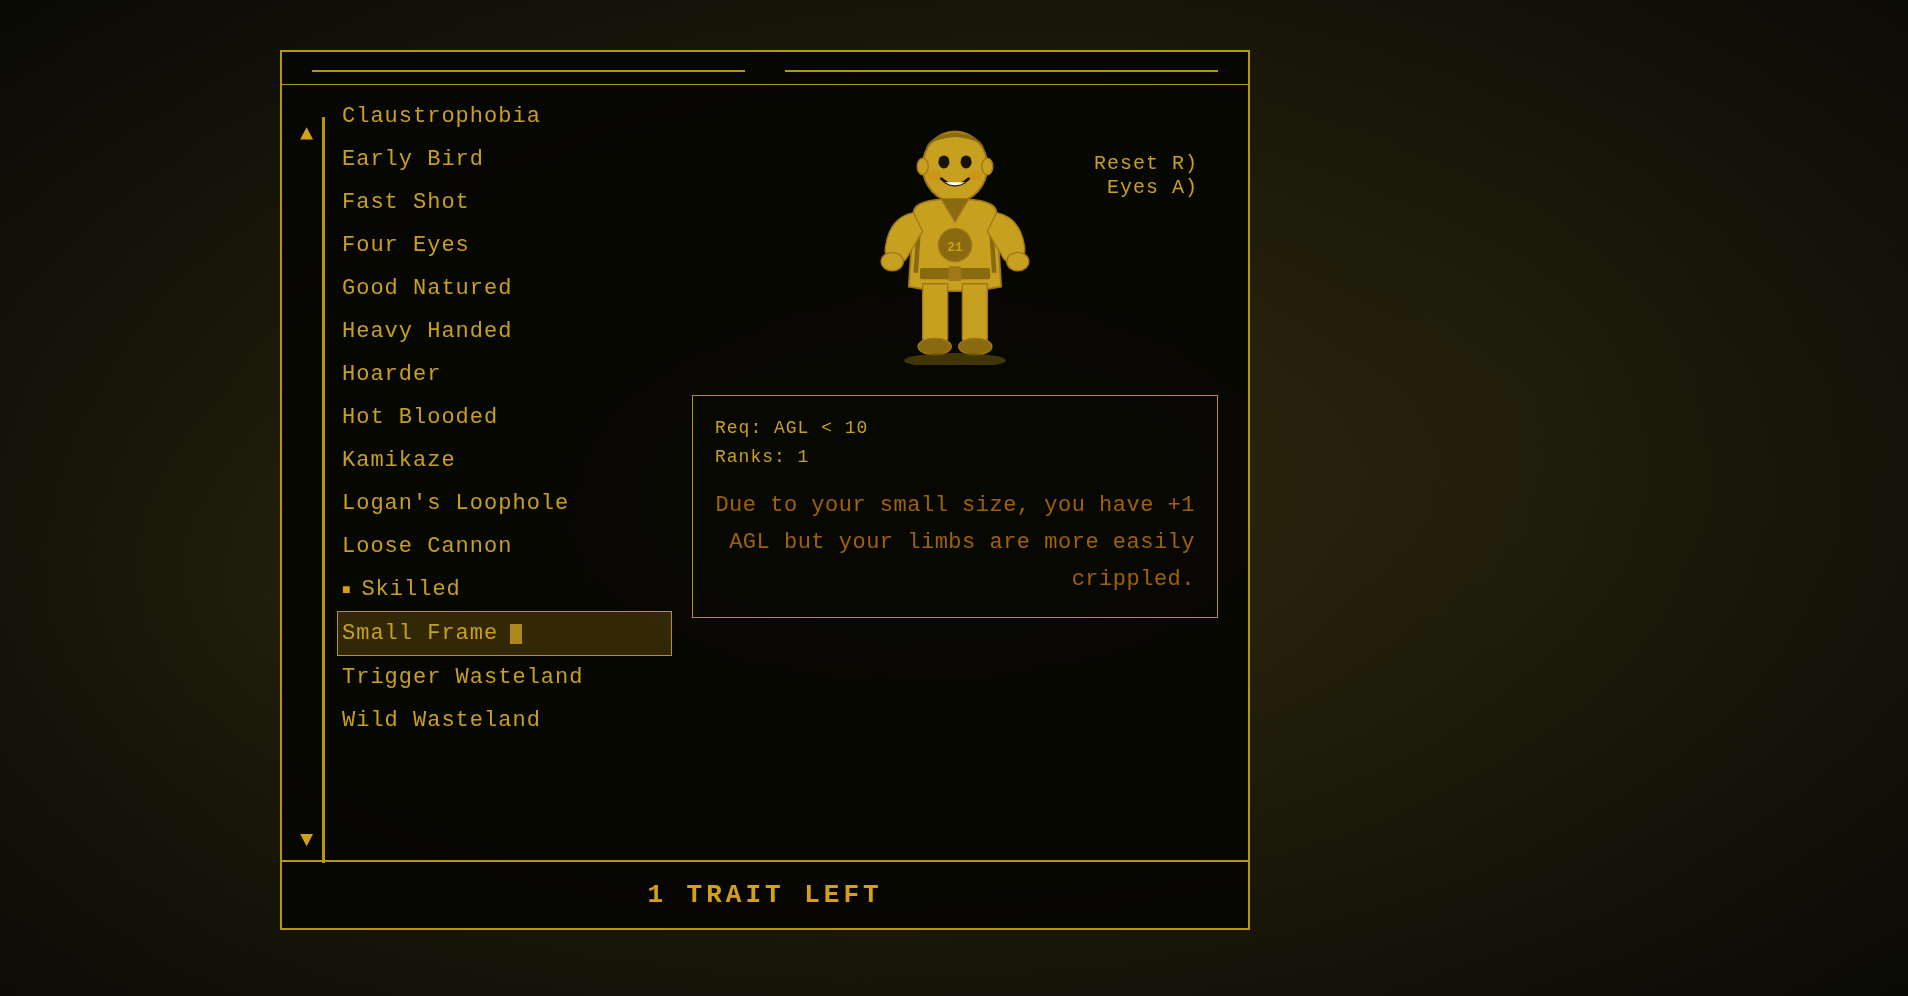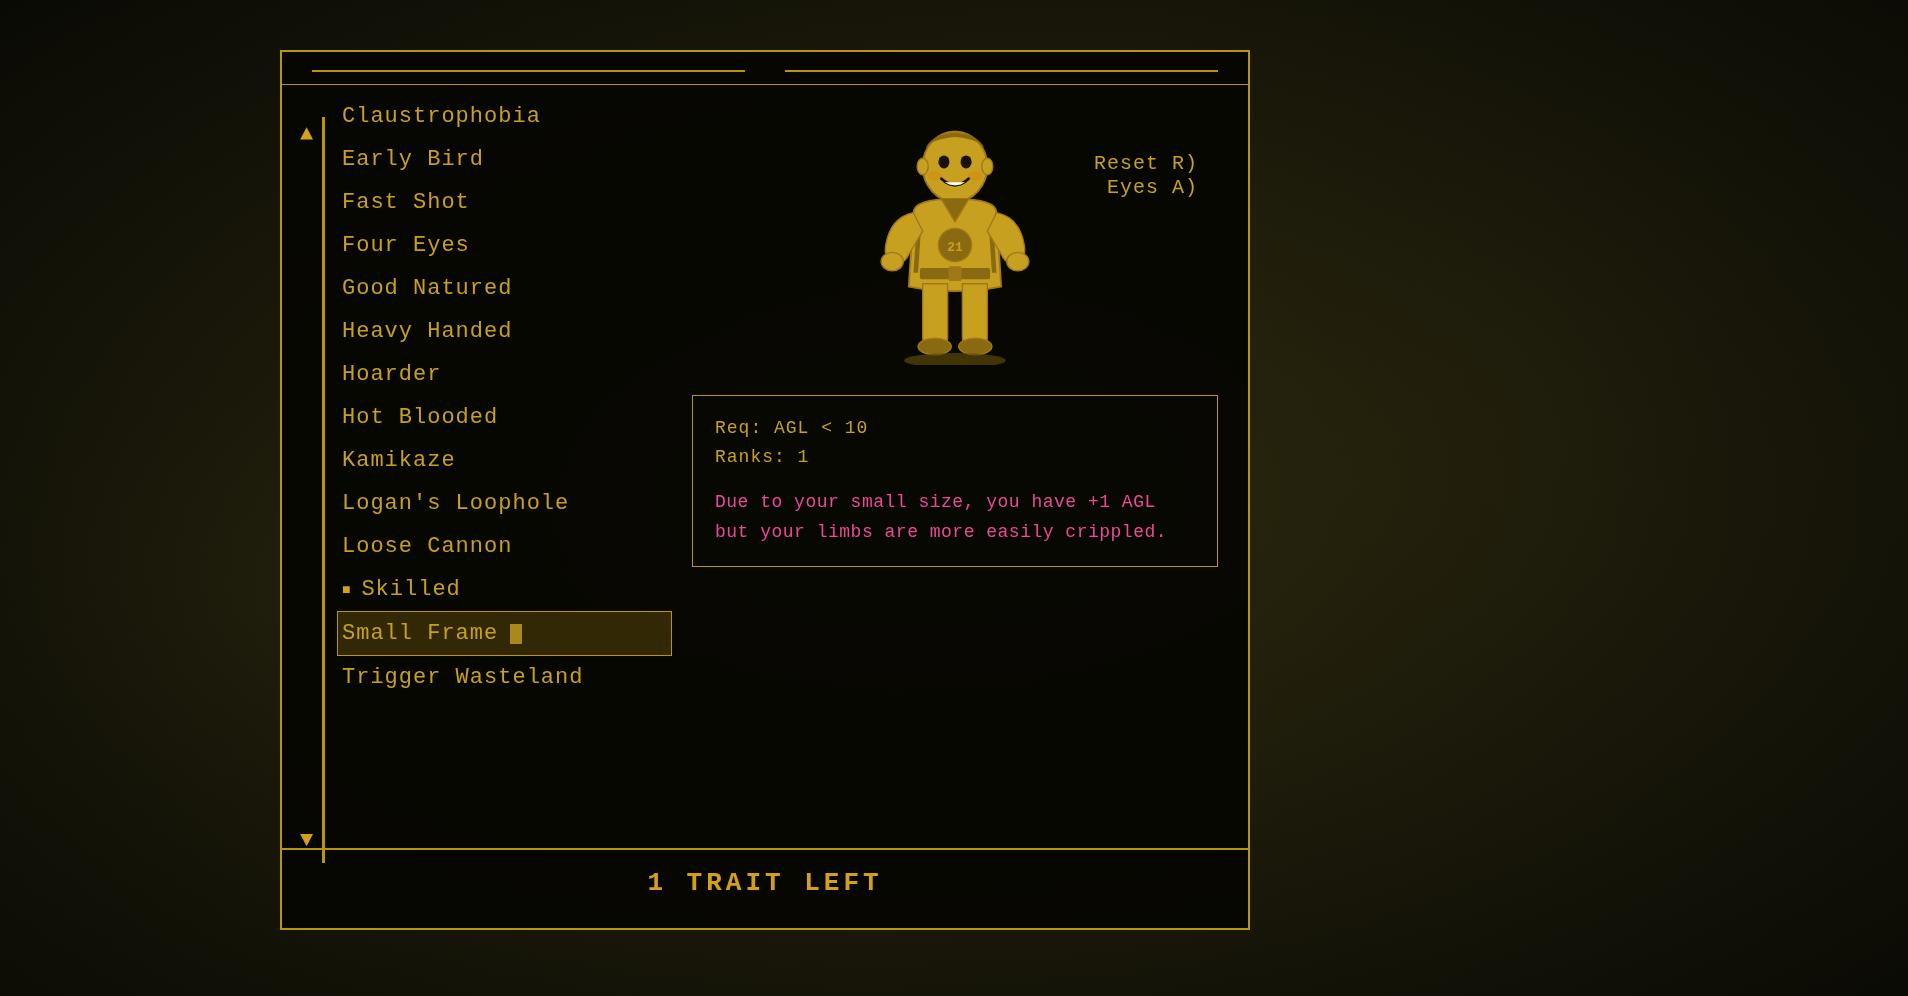--- a/index.html
+++ b/index.html
@@ -197,30 +197,31 @@
 
     .info-req {
       color: #c8a020;
       font-size: 18px;
       line-height: 1.6;
       margin-bottom: 15px;
       letter-spacing: 1px;
     }
 
     .info-desc {
-      color: #ec4899;
-      font-size: 18px;
+      color: #a16207;
+      font-size: 22px;
       line-height: 1.7;
       letter-spacing: 0.5px;
+      text-align: right;
     }
 
     
     .bottom-bar {
       position: absolute;
-      bottom: 12px;
+      bottom: 0;
       left: 0; right: 0;
       height: 68px;
       border-top: 2px solid #b8960a;
       display: flex;
       align-items: center;
       justify-content: center;
     }
 
     .trait-left-text {
       color: #d4a017;
@@ -304,20 +305,23 @@
         <span class="trait-marker">■</span>
         <span>Skilled</span>
       </div>
       <div class="trait-item active-selected">
         <span>Small Frame</span>
         <span class="cursor"></span>
       </div>
       <div class="trait-item">
         <span>Trigger Wasteland</span>
       </div>
+      <div class="trait-item">
+        <span>Wild Wasteland</span>
+      </div>
 
     </div>
 
     <div class="info-panel">
 
       <div class="vault-boy-container">
         <svg class="vault-boy-svg" viewBox="0 0 180 260" xmlns="http://www.w3.org/2000/svg">
 
           <ellipse cx="90" cy="45" rx="35" ry="38" fill="#c8a020" stroke="#a07818" stroke-width="2"></ellipse>
 

